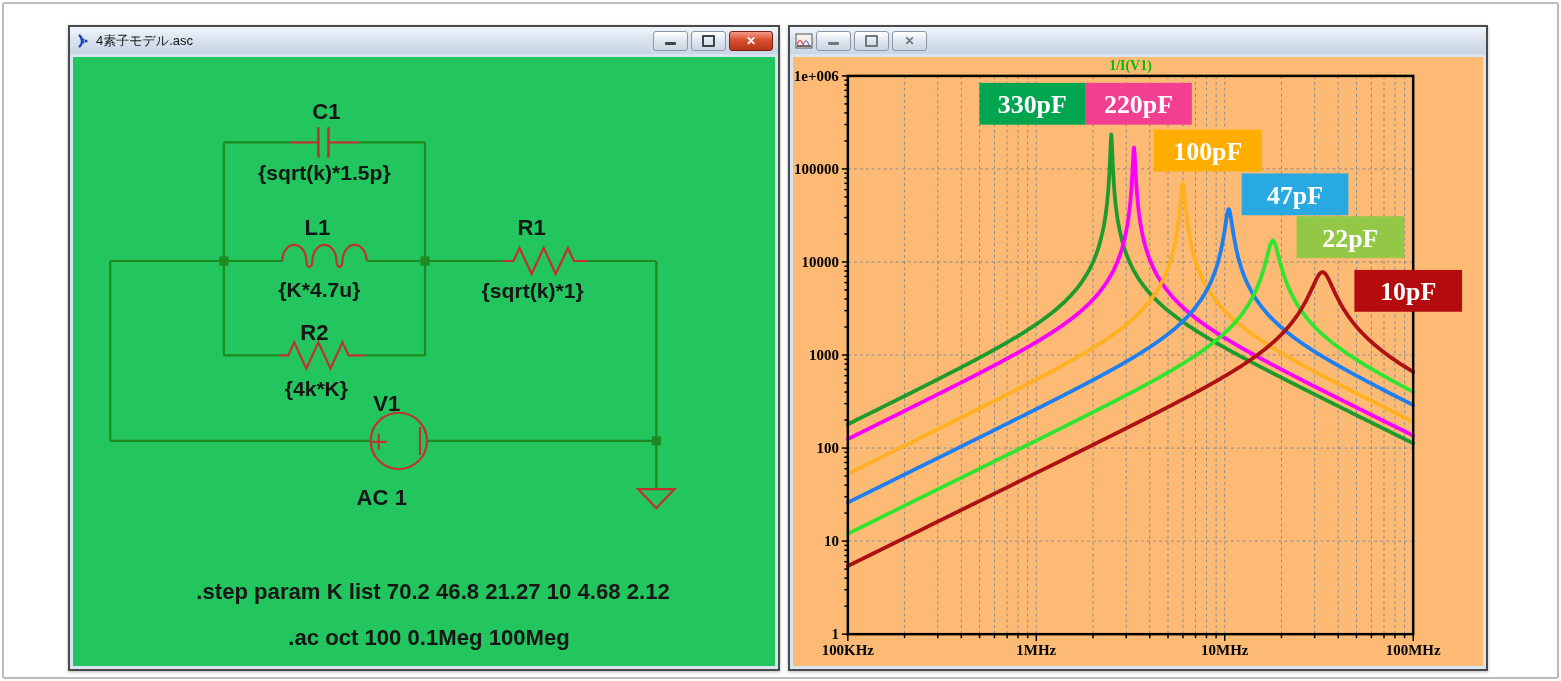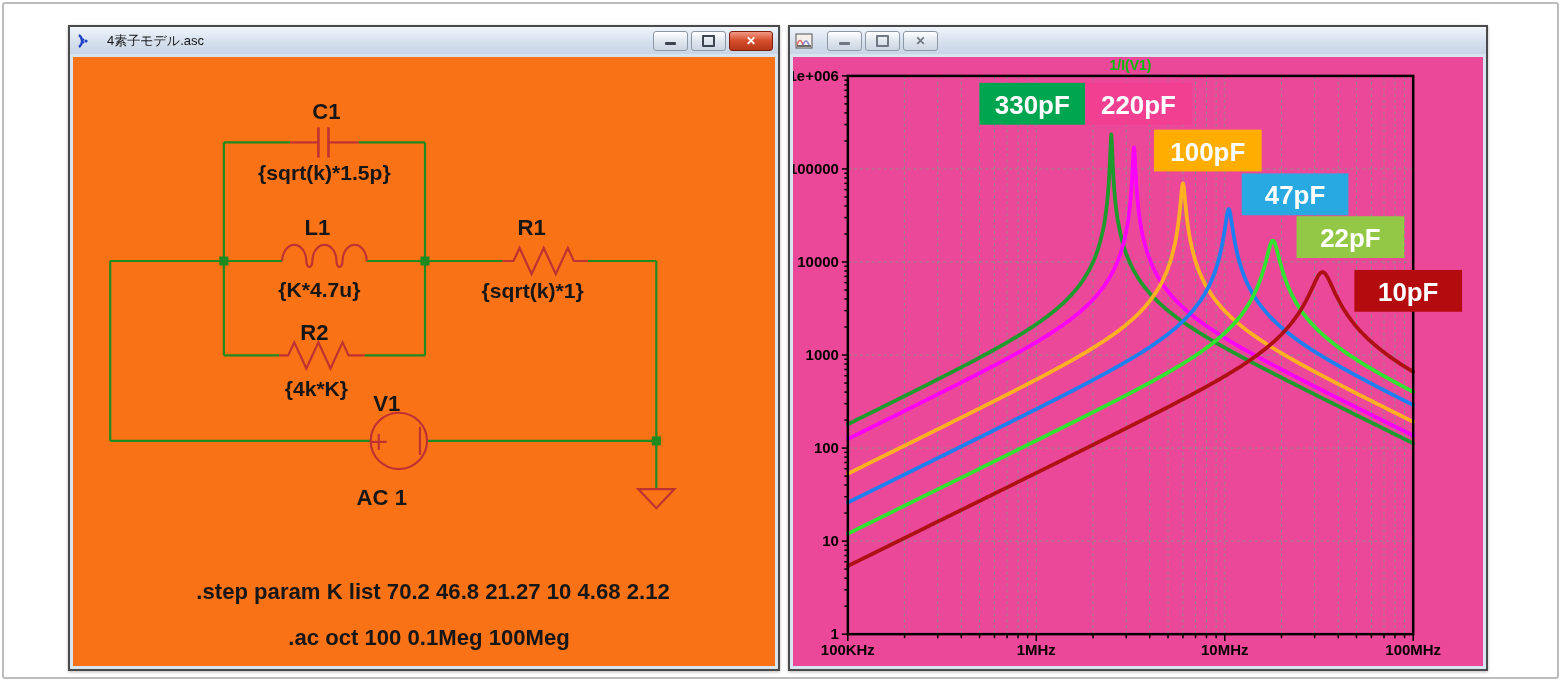--- a/index.html
+++ b/index.html
@@ -4,42 +4,42 @@
 <style>
   html,body{margin:0;padding:0;}
   body{width:1561px;height:681px;background:#ffffff;position:relative;
        font-family:"Liberation Sans",sans-serif;overflow:hidden;}
   .page-frame{position:absolute;left:2px;top:2px;right:2px;bottom:2px;
        border:2px solid #bcbcbc;border-radius:3px;pointer-events:none;}
   .window{position:absolute;border:2px solid #4a4a4a;background:#dfe7f2;
        box-shadow:0 1px 3px rgba(0,0,0,.28);}
   #win-left{left:68px;top:25px;width:708px;height:642px;}
   #win-right{left:788px;top:25px;width:696px;height:642px;}
-  .titlebar{height:27px;display:flex;align-items:center;padding:0 5px;gap:14px;
+  .titlebar{height:27px;display:flex;align-items:center;padding:0 5px;gap:3px;
        background:linear-gradient(#f0f5fb,#d6e0ed 55%,#c9d5e6);
        border-bottom:1px solid #9aa7ba;}
   .title{flex:1;font-size:13px;color:#141414;white-space:nowrap;overflow:hidden;}
   .inactive .title{color:#9aa1ab;}
   .win-icon{width:18px;height:16px;flex:0 0 auto;}
   .win-buttons{display:flex;gap:3px;}
   .win-btn{width:33px;height:18px;border:1px solid #8c97a6;border-radius:3px;
        background:linear-gradient(#ffffff,#e2e8f0 45%,#ccd5e1);
        display:flex;align-items:center;justify-content:center;cursor:pointer;}
   .win-btn.close-active{width:42px;border-color:#7c2012;
        background:linear-gradient(#f19a86,#d8502f 45%,#b53617);}
   .glyph-min{width:11px;height:3px;background:#3c4450;margin-top:6px;border-radius:1px;}
   .inactive .glyph-min{background:#6e7782;}
   .glyph-restore{width:9px;height:8px;border:2px solid #3c4450;border-radius:1px;}
   .inactive .glyph-restore{border-color:#6e7782;}
   .glyph-x{font-size:12px;font-weight:bold;color:#ffffff;line-height:1;}
   .inactive .glyph-x{color:#6e7782;font-weight:bold;}
   .client{position:absolute;left:0;right:0;top:27px;bottom:0;
        border:3px solid #d9e4f1;}
-  #schematic-client{background:#f97316;}
-  #plot-client{background:#ec4899;}
+  #schematic-client{background:#22c55e;}
+  #plot-client{background:#fdba74;font-family:Liberation Serif, serif;}
   .fill-svg{position:absolute;left:0;top:0;width:100%;height:100%;display:block;}
   .sch-ref{font-size:22px;font-weight:bold;fill:#161616;}
   .sch-val{font-size:21px;font-weight:bold;fill:#161616;}
   .sch-directive{font-size:22px;font-weight:bold;fill:#161616;}
 </style>
 </head>
 <body>
 
 <div class="page-frame"></div>
 

